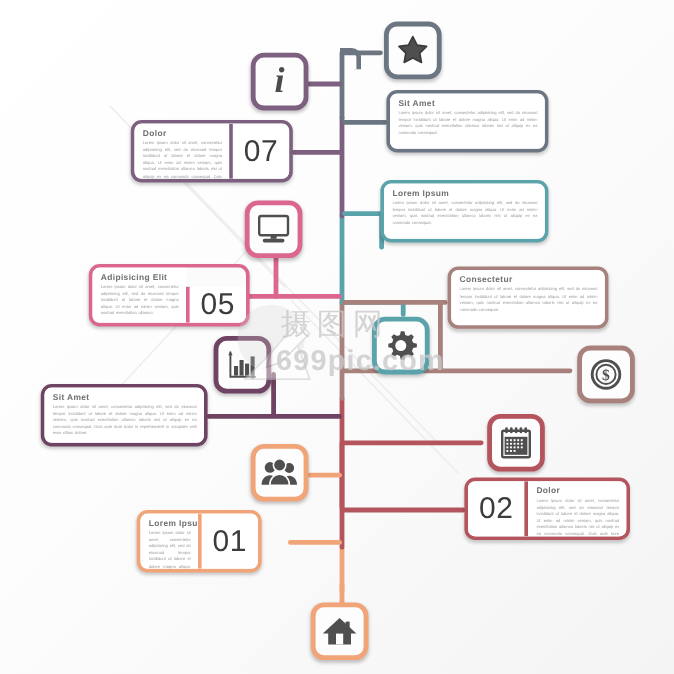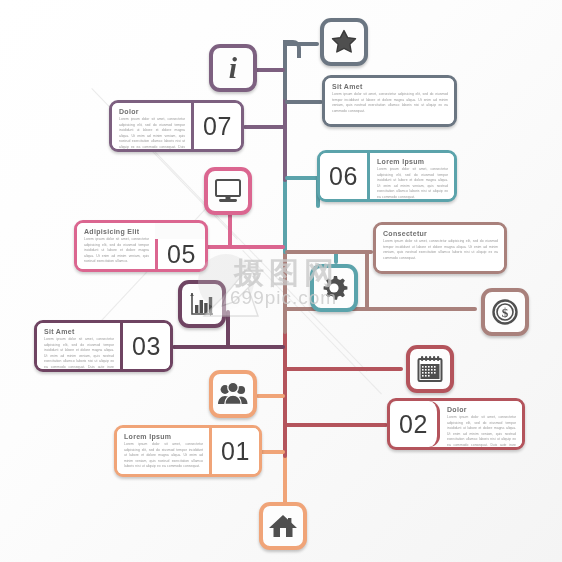--- a/index.html
+++ b/index.html
@@ -105,22 +105,22 @@
 
   
   .wm{
     position:absolute;
     pointer-events:none;
     user-select:none;
     color:#c9c9c9;
     opacity:.78;
     z-index:9;
   }
-  .wm-cn{font-size:30px;letter-spacing:5px;font-weight:700;}
-  .wm-en{font-size:19px;letter-spacing:1px;font-weight:400;}
+  .wm-cn{font-size:25px;letter-spacing:5px;font-weight:400;}
+  .wm-en{font-size:24px;letter-spacing:1px;font-weight:700;}
   .wm-logo{
     position:absolute;z-index:8;opacity:.5;pointer-events:none;
   }
 </style>
 </head>
 <body>
 
 <div id="canvas">
 
   <div class="hairline" style="left:92px;top:88px;width:210px;transform:rotate(46deg);"></div>
@@ -281,21 +281,20 @@
 
   <div class="card left" style="left:109px;top:100px;width:135px;border-color:#7d6080;">
     <div class="txt">
       <p class="cap">Dolor</p>
       <p class="body">Lorem ipsum dolor sit amet, consectetur adipisicing elit, sed do eiusmod tempor incididunt ut labore et dolore magna aliqua. Ut enim ad minim veniam, quis nostrud exercitation ullamco laboris nisi ut aliquip ex ea commodo consequat. Duis aute irure dolor in reprehenderit.</p>
     </div>
     <div class="num" style="border-left-color:#7d6080;">07</div>
   </div>
 
   <div class="card right" style="left:317px;top:150px;width:140px;border-color:#5ba3ab;">
-    <div class="num" style="border-right-color:#5ba3ab;">06</div>
     <div class="txt">
       <p class="cap">Lorem Ipsum</p>
       <p class="body">Lorem ipsum dolor sit amet, consectetur adipisicing elit, sed do eiusmod tempor incididunt ut labore et dolore magna aliqua. Ut enim ad minim veniam, quis nostrud exercitation ullamco laboris nisi ut aliquip ex ea commodo consequat.</p>
     </div>
   </div>
 
   <div class="card left" style="left:74px;top:220px;width:134px;border-color:#db6690;">
     <div class="txt">
       <p class="cap">Adipisicing Elit</p>
       <p class="body">Lorem ipsum dolor sit amet, consectetur adipisicing elit, sed do eiusmod tempor incididunt ut labore et dolore magna aliqua. Ut enim ad minim veniam, quis nostrud exercitation ullamco.</p>
@@ -308,32 +307,31 @@
       <p class="cap">Consectetur</p>
       <p class="body">Lorem ipsum dolor sit amet, consectetur adipisicing elit, sed do eiusmod tempor incididunt ut labore et dolore magna aliqua. Ut enim ad minim veniam, quis nostrud exercitation ullamco laboris nisi ut aliquip ex ea commodo consequat.</p>
     </div>
   </div>
 
   <div class="card left" style="left:34px;top:320px;width:139px;border-color:#6f4462;">
     <div class="txt">
       <p class="cap">Sit Amet</p>
       <p class="body">Lorem ipsum dolor sit amet, consectetur adipisicing elit, sed do eiusmod tempor incididunt ut labore et dolore magna aliqua. Ut enim ad minim veniam, quis nostrud exercitation ullamco laboris nisi ut aliquip ex ea commodo consequat. Duis aute irure dolor in reprehenderit in voluptate velit esse cillum dolore.</p>
     </div>
-    <div class="num" style="border-left-color:#6f4462;">03</div>
   </div>
 
   <div class="card right" style="left:387px;top:398px;width:138px;border-color:#b4545c;">
-    <div class="num" style="border-right-color:#b4545c;border-radius:11px;">02</div>
+    <div class="num" style="border-right-color:#b4545c;">02</div>
     <div class="txt">
       <p class="cap">Dolor</p>
       <p class="body">Lorem ipsum dolor sit amet, consectetur adipisicing elit, sed do eiusmod tempor incididunt ut labore et dolore magna aliqua. Ut enim ad minim veniam, quis nostrud exercitation ullamco laboris nisi ut aliquip ex ea commodo consequat. Duis aute irure dolor in reprehenderit.</p>
     </div>
   </div>
 
-  <div class="card left" style="left:114px;top:425px;width:148px;border-color:#f0a478;">
+  <div class="card left" style="left:114px;top:425px;width:104px;border-color:#f0a478;">
     <div class="txt">
       <p class="cap">Lorem Ipsum</p>
       <p class="body">Lorem ipsum dolor sit amet, consectetur adipisicing elit, sed do eiusmod tempor incididunt ut labore et dolore magna aliqua. Ut enim ad minim veniam, quis nostrud exercitation ullamco laboris nisi ut aliquip ex ea commodo consequat.</p>
     </div>
     <div class="num" style="border-left-color:#f0a478;">01</div>
   </div>
 
 </div>
 
 </body></html>

